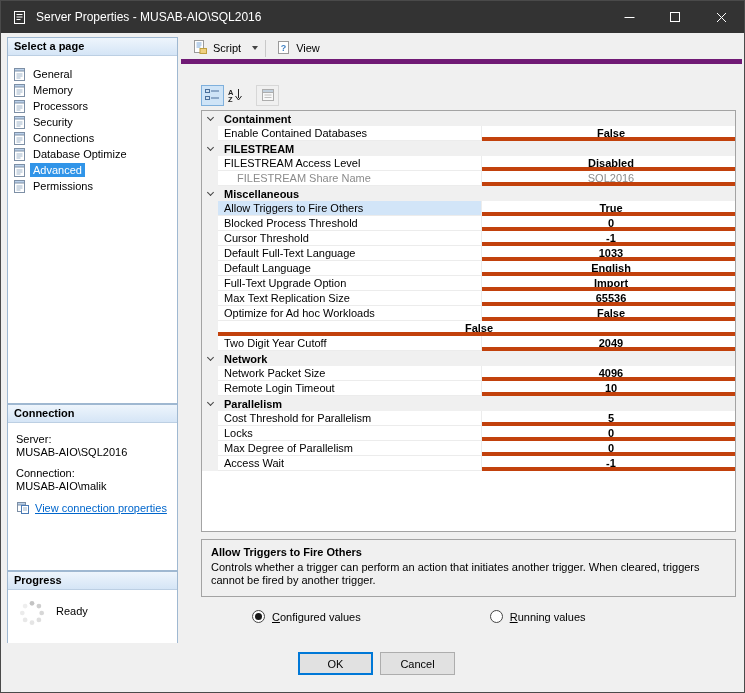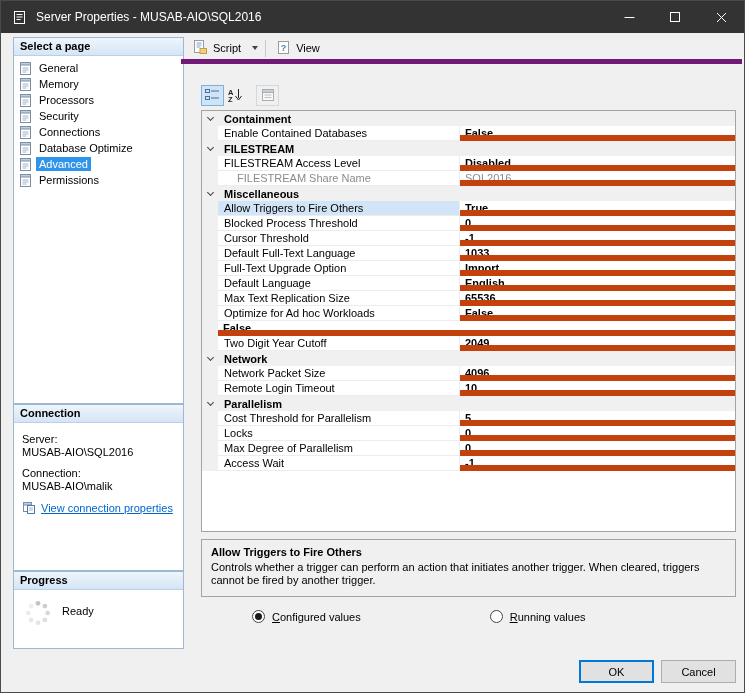--- a/index.html
+++ b/index.html
@@ -8,26 +8,26 @@
   .window { position: absolute; inset: 0; background: #f0f0f0; border: 1px solid #4a4a4a; overflow: hidden; }
 
   
   .titlebar { position: absolute; top: 0; left: 0; right: 0; height: 32px; background: #333333; display: flex; align-items: center; }
   .title-icon { margin-left: 11px; display: flex; }
   .title-text { color: #fff; font-size: 12px; margin-left: 9px; }
   .win-buttons { margin-left: auto; display: flex; height: 100%; }
   .win-btn { width: 46px; display: flex; align-items: center; justify-content: center; cursor: default; }
 
   
-  .panel { position: absolute; left: 12px; width: 171px; background: #fff; border: 1px solid #9fb8d1; }
+  .panel { position: absolute; left: 6px; width: 171px; background: #fff; border: 1px solid #9fb8d1; }
   .panel-header { height: 18px; line-height: 17px; padding-left: 6px; font-weight: bold; background: linear-gradient(#eef5fc, #d5e5f6); border-bottom: 1px solid #bccfe3; }
   .pages-panel { top: 36px; height: 367px; }
   .connection-panel { top: 403px; height: 167px; }
   .progress-panel { top: 570px; height: 78px; }
-  .tree { padding-top: 4px; }
+  .tree { padding-top: 10px; }
   .tree-item { display: flex; align-items: center; height: 16px; padding-left: 5px; }
   .tree-icon { width: 13px; height: 13px; margin-right: 4px; flex: none; display: flex; }
   .tree-label { padding: 1px 3px; white-space: nowrap; }
   .tree-item.selected .tree-label { background: #3094e8; color: #fff; }
   .conn-body { padding: 10px 8px 0; }
   .conn-value { margin-top: 1px; margin-bottom: 9px; }
   .link-row { display: flex; align-items: center; margin-top: 8px; }
   .link-icon { display: flex; margin-right: 5px; }
   .link { color: #0066cc; text-decoration: underline; }
   .progress-body { display: flex; padding: 9px 10px; }
@@ -48,40 +48,40 @@
   .gt-btn.disabled { margin-left: 9px; border-color: #c4c4c4; opacity: .55; }
 
   
   .property-grid { position: absolute; left: 200px; top: 109px; width: 535px; height: 422px; background: #fff; border: 1px solid #a3a3a3; overflow: hidden; }
   .cat-row { display: flex; align-items: center; height: 15px; background: #f0f0f0; font-weight: bold; }
   .cat-chev { width: 16px; display: flex; align-items: center; justify-content: center; flex: none; }
   .chev { width: 5px; height: 5px; border-right: 1.5px solid #444; border-bottom: 1.5px solid #444; transform: rotate(45deg); margin-top: -2px; }
   .cat-name { padding-left: 6px; }
   .prop-row { display: flex; height: 15px; }
   .row-margin { width: 16px; flex: none; background: #f0f0f0; }
-  .row-label { width: 242px; flex: none; padding: 1px 0 0 6px; border-right: 1px solid #ececec; border-bottom: 1px solid #ececec; white-space: nowrap; overflow: hidden; }
-  .row-value { flex: 1; padding: 1px 0 0 5px; font-weight: bold; border-bottom: 6px solid #c2410c; white-space: nowrap; overflow: hidden; }
+  .row-label { width: 264px; flex: none; padding: 1px 0 0 6px; border-right: 1px solid #ececec; border-bottom: 1px solid #ececec; white-space: nowrap; overflow: hidden; }
+  .row-value { flex: 1; padding: 1px 0 0 5px; font-weight: bold; border-bottom: 4px solid #c2410c; white-space: nowrap; overflow: hidden; text-align: center; }
   .prop-row.sel .row-label { background: #d2e5f8; }
   .prop-row.dis .row-label { color: #8b8b8b; padding-left: 19px; }
   .prop-row.dis .row-value { color: #8b8b8b; font-weight: normal; }
 
   
   .description { position: absolute; left: 200px; top: 538px; width: 535px; height: 58px; background: #f0f0f0; border: 1px solid #a3a3a3; padding: 6px 9px; }
   .desc-title { font-weight: bold; margin-bottom: 3px; }
   .desc-text { line-height: 13px; }
 
   
   .radio-row { position: absolute; left: 206px; top: 609px; display: flex; align-items: center; }
   .radio { display: flex; align-items: center; padding-left: 45px; }
   .radio.second { margin-left: 84px; }
   .radio-circle { width: 13px; height: 13px; border: 1px solid #464646; border-radius: 50%; background: #fff; display: flex; align-items: center; justify-content: center; margin-right: 7px; flex: none; }
   .radio-dot { width: 7px; height: 7px; border-radius: 50%; background: #1a1a1a; }
 
   
-  .footer { position: absolute; left: 0; right: 0; bottom: 0; height: 41px; display: flex; justify-content: flex-end; padding: 9px 8px 0 16px; gap: 7px; background: #f0f0f0; }
+  .footer { position: absolute; left: 0; right: 0; bottom: 8px; height: 41px; display: flex; justify-content: center; padding: 9px 8px 0 16px; gap: 7px; background: #f0f0f0; }
   .btn { width: 75px; height: 23px; display: flex; align-items: center; justify-content: center; background: #e1e1e1; border: 1px solid #adadad; }
   .btn.default { border: 2px solid #0078d7; }
   u { text-decoration: underline; }
 </style>
 </head>
 <body>
 
 <div class="window">
 
   <div class="titlebar">
@@ -366,27 +366,27 @@
         <div class="row-label">Cursor Threshold</div>
         <div class="row-value">-1</div>
       </div>
       <div class="prop-row">
         <div class="row-margin"></div>
         <div class="row-label">Default Full-Text Language</div>
         <div class="row-value">1033</div>
       </div>
       <div class="prop-row">
         <div class="row-margin"></div>
+        <div class="row-label">Default Language</div>
+        <div class="row-value">English</div>
+      </div>
+      <div class="prop-row">
+        <div class="row-margin"></div>
         <div class="row-label">Full-Text Upgrade Option</div>
         <div class="row-value">Import</div>
-      </div>
-      <div class="prop-row">
-        <div class="row-margin"></div>
-        <div class="row-label">Default Language</div>
-        <div class="row-value">English</div>
       </div>
       <div class="prop-row">
         <div class="row-margin"></div>
         <div class="row-label">Max Text Replication Size</div>
         <div class="row-value">65536</div>
       </div>
       <div class="prop-row">
         <div class="row-margin"></div>
         <div class="row-label">Optimize for Ad hoc Workloads</div>
         <div class="row-value">False</div>

